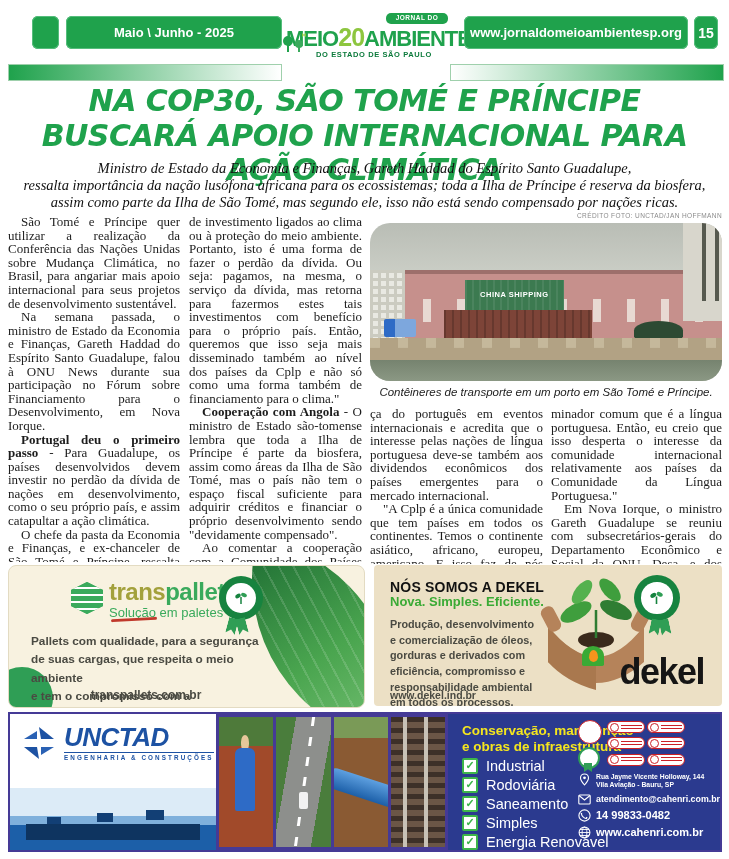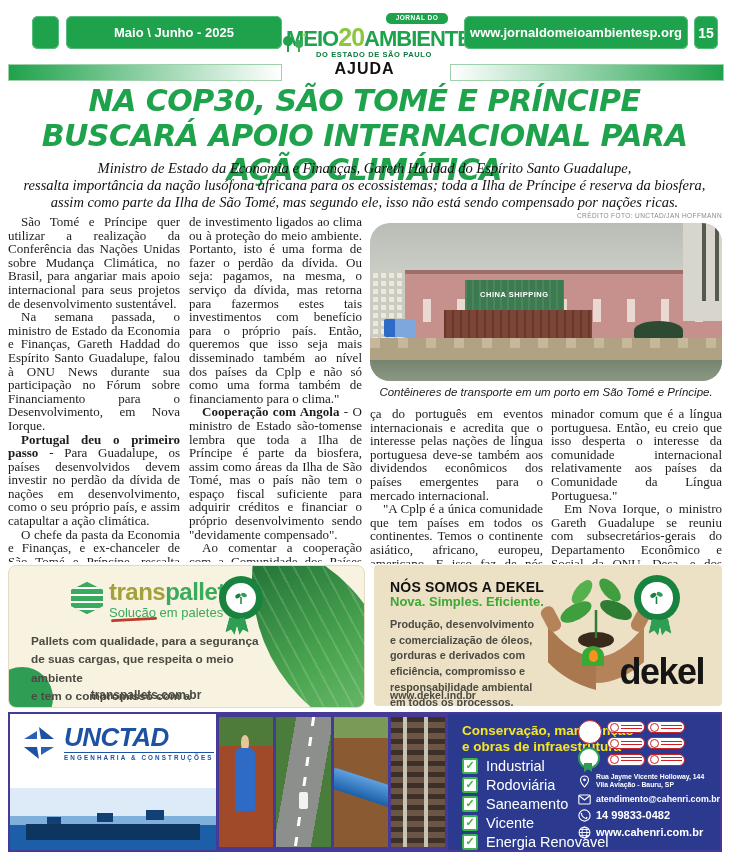--- a/index.html
+++ b/index.html
@@ -138,21 +138,21 @@
      display:inline-block;vertical-align:top;}
   .pill{width:38px;height:12px;background:#fff;border:1px solid #cc2027;border-radius:7px;display:flex;align-items:center;padding:0 2px;box-sizing:border-box;margin:1px;}
   .pill i{width:7px;height:7px;border:1.5px solid #cc2027;border-radius:50%;display:block;}
   .pill b{display:block;height:5px;flex:1;margin-left:2px;
      background:repeating-linear-gradient(#cc2027 0 1px,transparent 1px 3px);}
   .pill-grid{display:flex;flex-wrap:wrap;width:88px;}
   .badge-row{display:flex;gap:4px;}
   .gseal{width:18px;height:18px;border-radius:50%;background:#fff;border:2px solid #2f9e55;margin-top:3px;position:relative;}
   .gseal:after{content:"";position:absolute;left:4px;top:14px;width:8px;height:9px;background:#2f9e55;
      clip-path:polygon(0 0,100% 0,100% 100%,50% 70%,0 100%);}
-  .contact{display:flex;align-items:center;margin-top:4px;}
+  .contact{display:flex;margin-top:4px;}
   .contact svg{flex:0 0 13px;margin-right:5px;}
   .c-addr{font-size:6.8px;font-weight:bold;line-height:1.25;}
   .c-mail{font-size:8.8px;font-weight:bold;}
   .c-tel{font-size:11px;font-weight:bold;}
   .c-web{font-size:11px;font-weight:bold;}
 </style>
 </head>
 <body>
 
 <div class="page">
@@ -168,21 +168,20 @@
         <rect x="5" y="13" width="2" height="8" fill="#1fa24c"></rect>
       <circle cx="17" cy="13" r="4" fill="#3aaa5c"></circle>
         <rect x="16" y="15" width="2" height="6" fill="#3aaa5c"></rect>
       <path d="M20 2 l3 2 -3 2 z M24 2 l-3 2 3 2 z" fill="#8dc63f"></path>
     </svg>
   </div>
   <div class="abs gpill hdr-site">www.jornaldomeioambientesp.org</div>
   <div class="abs gpill hdr-page">15</div>
 
   <div class="abs ajuda-bar ajuda-left"></div>
-  <div class="abs ajuda-label">AJUDA</div>
   <div class="abs ajuda-bar ajuda-right"></div>
 
   <div class="abs headline">
     <div>NA COP30, SÃO TOMÉ E PRÍNCIPE</div>
     <div>BUSCARÁ APOIO INTERNACIONAL PARA AÇÃO CLIMÁTICA</div>
   </div>
   <div class="abs subhead">
     <span>Ministro de Estado da Economia e Finanças, Gareth Haddad do Espírito Santo Guadalupe,</span>
     <span>ressalta importância da nação lusófona africana para os ecossistemas; toda a Ilha de Príncipe é reserva da biosfera,</span>
     <span>assim como parte da Ilha de São Tomé, mas segundo ele, isso não está sendo compensado por nações ricas.</span>
@@ -339,21 +338,21 @@
         <div class="ch-item">
             <div class="ch-check">✓</div>
             <span>Rodoviária</span>
           </div>
         <div class="ch-item">
             <div class="ch-check">✓</div>
             <span>Saneamento</span>
           </div>
         <div class="ch-item">
             <div class="ch-check">✓</div>
-            <span>Vicente</span>
+            <span>Simples</span>
           </div>
         <div class="ch-item">
             <div class="ch-check">✓</div>
             <span>Energia Renovável</span>
           </div>
       </div>
       <div class="ch-right">
         <div class="badge-row">
           <div>
             <div class="badge-circle"></div>

